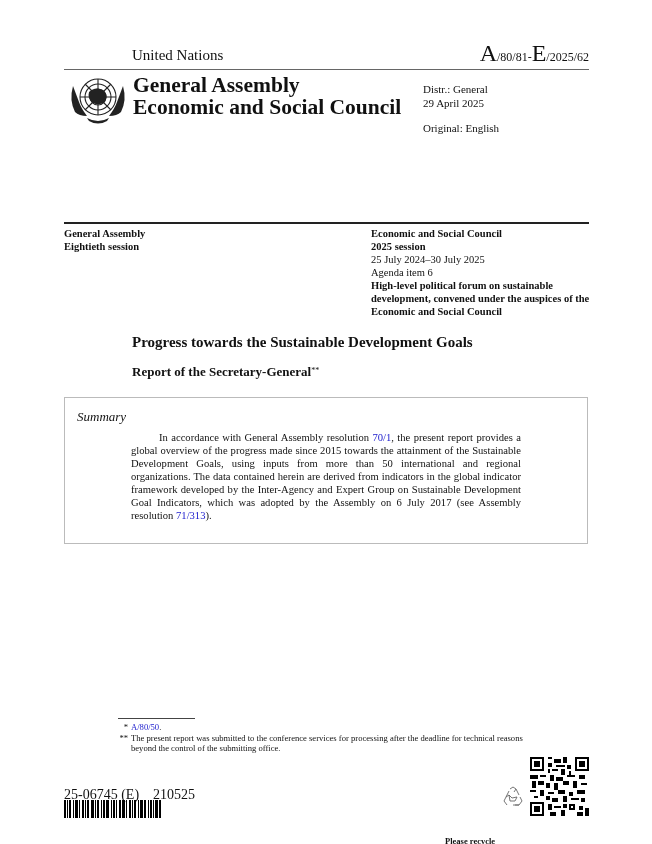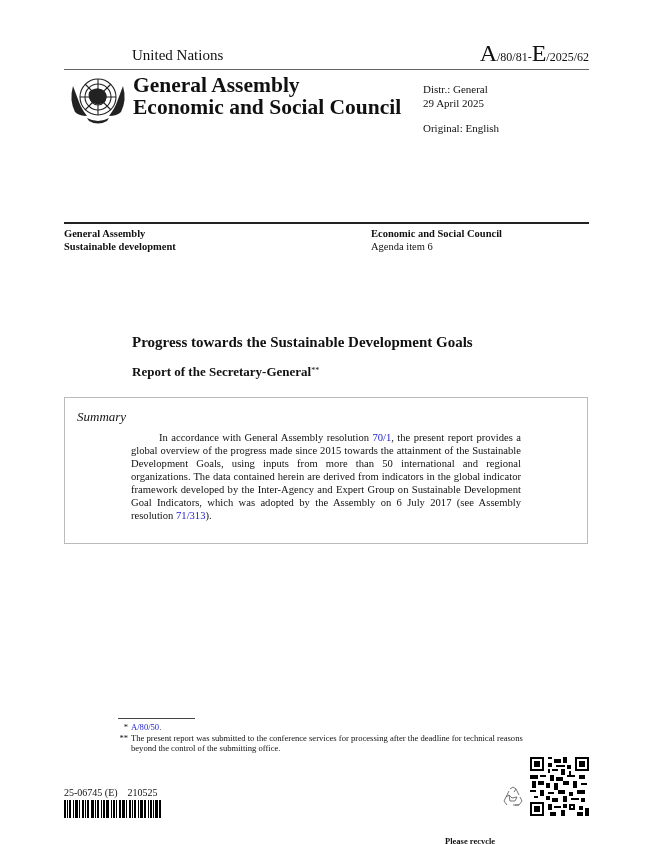--- a/index.html
+++ b/index.html
@@ -41,21 +41,21 @@
     left: 131px; top: 431px; width: 390px; font-size: 10.6px; line-height: 13px;
     text-align: justify; text-indent: 28px;
   }
   a.link { color: #1a1acc; text-decoration: none; text-align: center; }
 
   .fn-rule { left: 118px; top: 718px; width: 77px; height: 1px; background: #444; }
   .footnotes { left: 114px; top: 722px; width: 420px; font-size: 8.6px; line-height: 10.5px; }
   .fn-row { display: flex; }
   .fn-mark { width: 14px; text-align: right; padding-right: 3px; flex: none; }
 
-  .docnum { left: 64px; top: 787px; font-size: 10px; }
+  .docnum { left: 64px; top: 787px; font-size: 14px; }
   .barcode { left: 64px; top: 800px; width: 114px; height: 18px; display: flex; }
   .barcode span { display: block; height: 100%; background: #000; }
 
   .recycle { left: 445px; top: 836px; font-size: 8.5px; font-weight: bold; text-align: right; }
   .recycle-icon { left: 503px; top: 786px; width: 20px; height: 22px; }
   .qr { left: 530px; top: 757px; width: 59px; height: 59px; }
 </style>
 </head>
 <body>
 
@@ -92,25 +92,28 @@
 <div class="abs distr">
   <div>Distr.: General</div>
   <div>29 April 2025</div>
   <div class="gap">Original: English</div>
 </div>
 
 <div class="abs rule-heavy"></div>
 
 <div class="abs col col-left">
   <div class="b">General Assembly</div>
-  <div class="b">Sustainable development</div>
+  <div class="b">Eightieth session</div>
 </div>
 <div class="abs col col-right">
   <div class="b">Economic and Social Council</div>
+  <div class="b">2025 session</div>
+  <div>25 July 2024–30 July 2025</div>
   <div>Agenda item 6</div>
+  <div class="b">High-level political forum on sustainable development, convened under the auspices of the Economic and Social Council</div>
 </div>
 
 <div class="abs doc-title">Progress towards the Sustainable Development Goals</div>
 <div class="abs doc-sub"><span>Report of the Secretary-General</span><sup>**</sup></div>
 
 <div class="abs summary-box"></div>
 <div class="abs summary-label">Summary</div>
 <div class="abs summary-text"><span>In accordance with General Assembly resolution </span><a class="link" href="#">70/1</a><span>, the present report provides a global overview of the progress made since 2015 towards the attainment of the Sustainable Development Goals, using inputs from more than 50 international and regional organizations. The data contained herein are derived from indicators in the global indicator framework developed by the Inter-Agency and Expert Group on Sustainable Development Goal Indicators, which was adopted by the Assembly on 6 July 2017 (see Assembly resolution </span><a class="link" href="#">71/313</a><span>).</span></div>
 
 <div class="abs fn-rule"></div>

